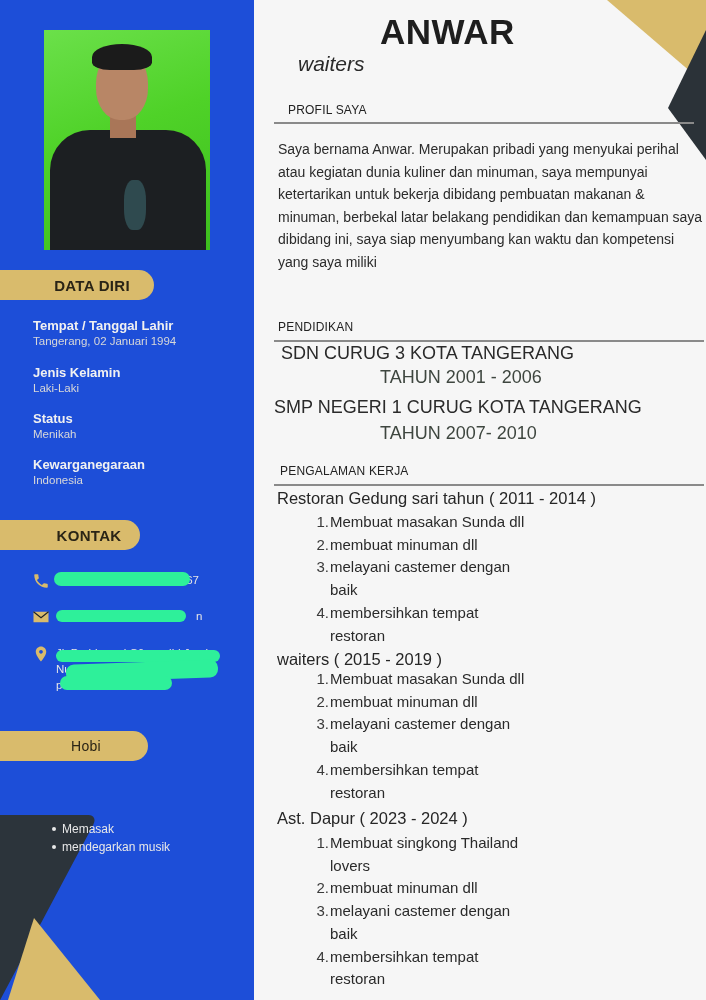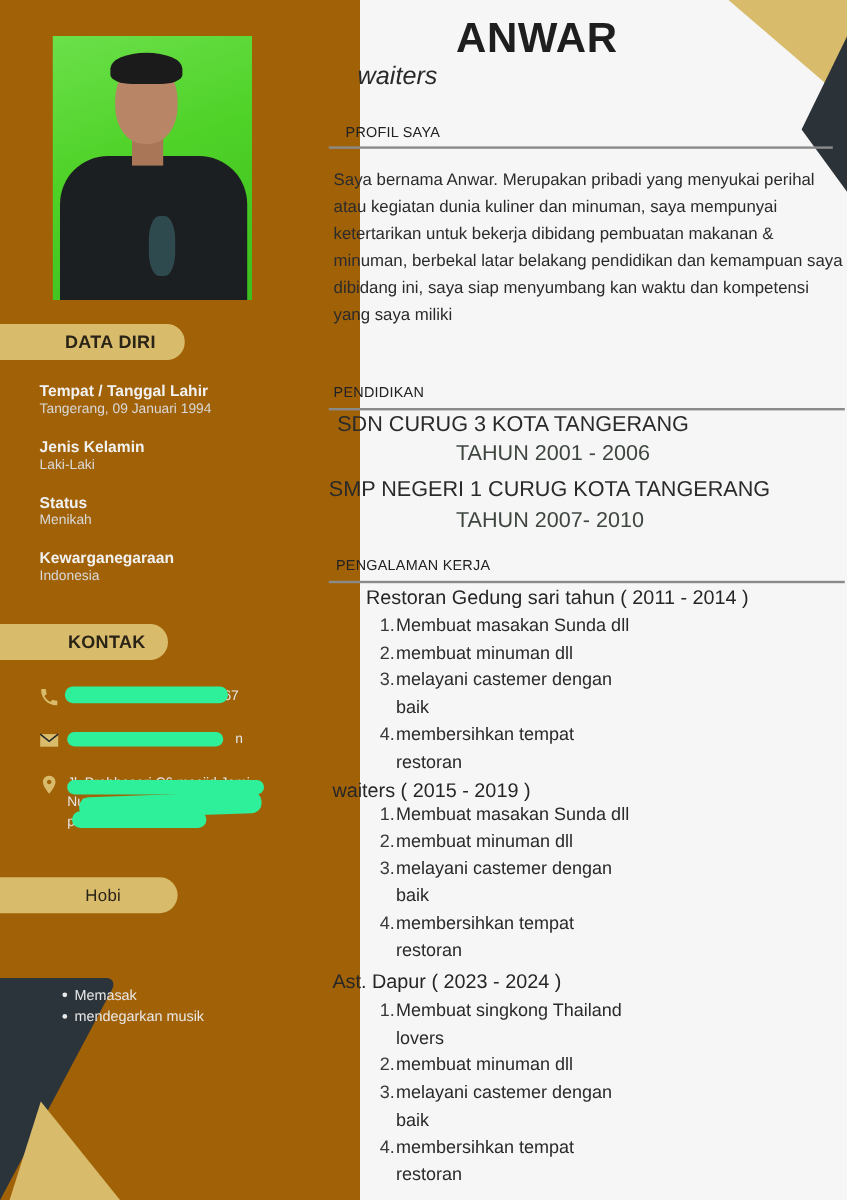--- a/index.html
+++ b/index.html
@@ -6,22 +6,22 @@
     html, body { width: 706px; height: 1000px; overflow: hidden; }
     body {
       position: relative;
       background: #f6f6f6;
       font-family: "DejaVu Sans", "Liberation Sans", sans-serif;
       color: #2b2b2b;
     }
     
     .sidebar {
       position: absolute; left: 0; top: 0;
-      width: 300px; height: 1000px;
-      background: #a16207;
+      width: 254px; height: 1000px;
+      background: #1d4ed8;
       overflow: hidden;
     }
     .sidebar .deco-gray {
       position: absolute; left: -90px; top: 815px;
       width: 130px; height: 220px;
       background: #2c343b;
       transform: skewX(-28deg);
       border-radius: 10px;
     }
     .sidebar .deco-gold {
@@ -142,21 +142,21 @@
     <div class="head"></div>
     <div class="hair"></div>
   </div>
 
   <div class="pill data">
     <span>DATA DIRI</span>
   </div>
 
   <div class="info" style="top:318px">
     <div class="label">Tempat / Tanggal Lahir</div>
-    <div class="value">Tangerang, 09 Januari 1994</div>
+    <div class="value">Tangerang, 02 Januari 1994</div>
   </div>
   <div class="info" style="top:365px">
     <div class="label">Jenis Kelamin</div>
     <div class="value">Laki-Laki</div>
   </div>
   <div class="info" style="top:411px">
     <div class="label">Status</div>
     <div class="value">Menikah</div>
   </div>
   <div class="info" style="top:457px">
@@ -225,21 +225,21 @@
 <div class="section-title" style="top:320px; left:278px;">PENDIDIKAN</div>
 <div class="rule" style="top:340px; width:430px;"></div>
 <div class="edu-school" style="left:281px; top:343px;">SDN CURUG 3 KOTA TANGERANG</div>
 <div class="edu-year" style="left:380px; top:367px;">TAHUN 2001 - 2006</div>
 <div class="edu-school" style="left:274px; top:397px;">SMP NEGERI 1 CURUG KOTA TANGERANG</div>
 <div class="edu-year" style="left:380px; top:423px;">TAHUN 2007- 2010</div>
 
 <div class="section-title" style="top:464px; left:280px;">PENGALAMAN KERJA</div>
 <div class="rule" style="top:484px; width:430px;"></div>
 
-<div class="job-title" style="top:489px;margin-left:28px;">Restoran Gedung sari tahun ( 2011 - 2014 )</div>
+<div class="job-title" style="top:489px;">Restoran Gedung sari tahun ( 2011 - 2014 )</div>
 <div class="tasks" style="top:511px;">
   <div class="task">
       <span class="num">1.</span>
       <span class="t">Membuat masakan Sunda dll</span>
     </div>
   <div class="task">
       <span class="num">2.</span>
       <span class="t">membuat minuman dll</span>
     </div>
   <div class="task">

